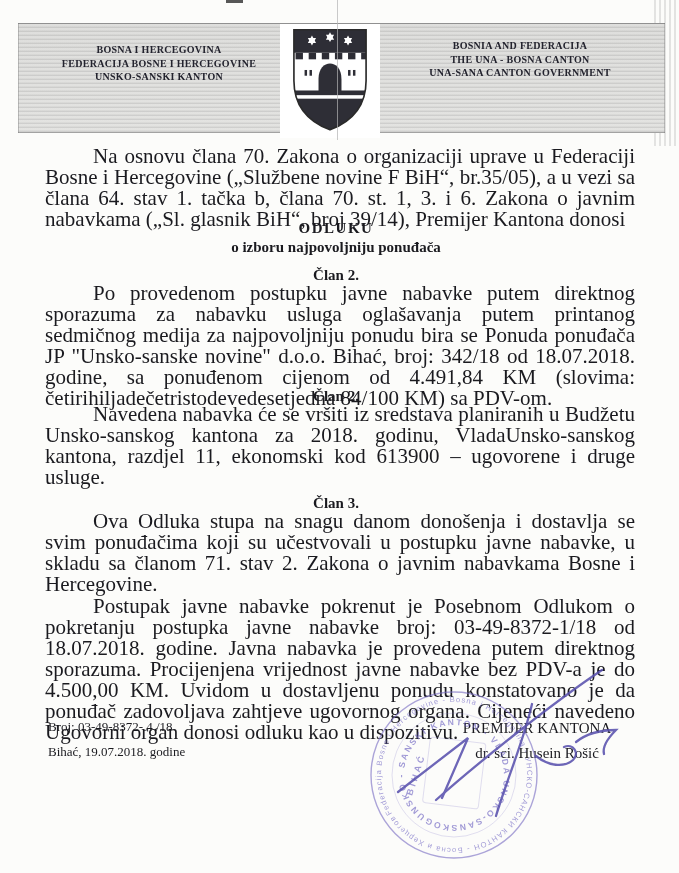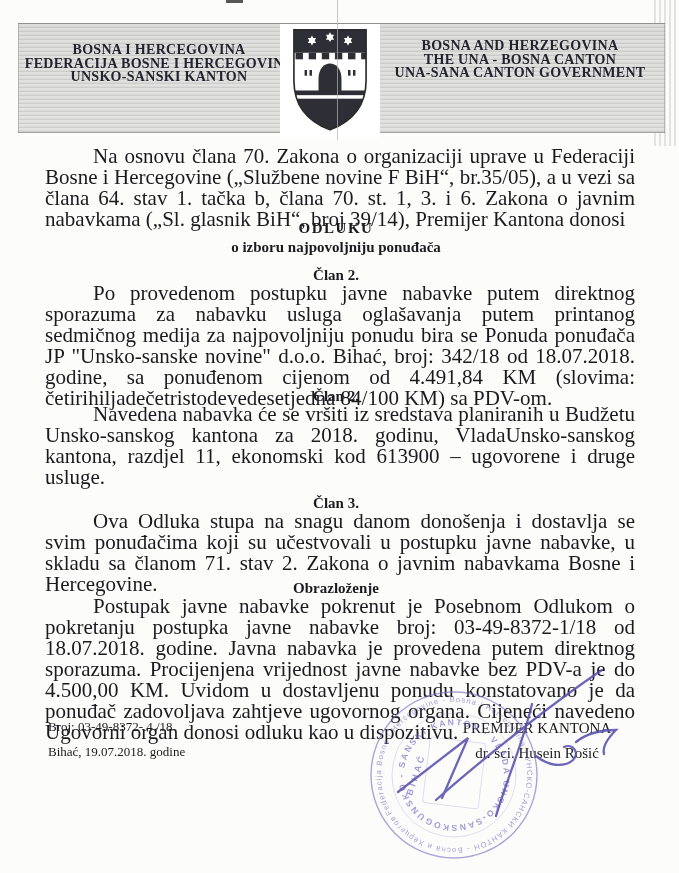--- a/index.html
+++ b/index.html
@@ -16,21 +16,21 @@
       repeating-linear-gradient(180deg,
         rgba(150,150,150,.28) 0 1px,
         rgba(222,222,220,.25) 1px 3px,
         rgba(195,195,193,.30) 3px 4px),
       linear-gradient(#dededc,#e5e5e3);
     box-shadow: inset 0 1px 0 rgba(120,120,120,.7), inset 0 -1px 0 rgba(120,120,120,.6),
                 inset 1px 0 0 rgba(140,140,140,.5), inset -1px 0 0 rgba(140,140,140,.5);
   }
   .hdr-col{
     position:absolute;top:20px;text-align:center;
-    font-weight:bold;font-size:14px;line-height:13.5px;
+    font-weight:bold;font-size:10px;line-height:13.5px;
     letter-spacing:.3px;color:#23232e;
   }
   .hdr-left{left:4px;width:274px;}
   .hdr-right{right:2px;width:286px;top:16px;}
   .coa-box{
     position:absolute;left:262px;top:1px;width:100px;height:114px;
     background:#fff;display:flex;align-items:flex-start;justify-content:center;
   }
   
   .mark-top{position:absolute;left:226px;top:0;width:17px;height:3px;background:#3a3a3a;opacity:.85;}
@@ -64,21 +64,21 @@
   <div class="mark-top"></div>
   <div class="right-smudge"></div>
 
   <div class="header-band">
     <div class="hdr-col hdr-left">
       <div>BOSNA I HERCEGOVINA</div>
       <div>FEDERACIJA BOSNE I  HERCEGOVINE</div>
       <div>UNSKO-SANSKI KANTON</div>
     </div>
     <div class="hdr-col hdr-right">
-      <div>BOSNA  AND  HERZEGOVINA</div>
+      <div>BOSNIA  AND  FEDERACIJA</div>
       <div>THE UNA - BOSNA CANTON</div>
       <div>UNA-SANA CANTON GOVERNMENT</div>
     </div>
     <div class="coa-box">
 
       <svg width="82" height="110" viewBox="0 0 100 132">
         <defs>
           <clipPath id="shieldClip">
             <path d="M6,6 H94 V68 C94 100 76 118 50 128 C24 118 6 100 6 68 Z"></path>
           </clipPath>
@@ -134,21 +134,20 @@
 
   <div class="hd" style="top:267px;">Član 2.</div>
   <p class="par indent" style="top:283px;">Po provedenom postupku javne nabavke putem direktnog sporazuma za nabavku usluga oglašavanja putem printanog sedmičnog medija za najpovoljniju ponudu bira se Ponuda ponuđača  JP "Unsko-sanske novine" d.o.o. Bihać, broj: 342/18 od 18.07.2018. godine, sa ponuđenom cijenom od 4.491,84 KM (slovima: četirihiljadečetristodevedesetjedna 84/100 KM) sa PDV-om.</p>
 
   <div class="hd" style="top:388px;">Član 2.</div>
   <p class="par indent" style="top:404px;">Navedena nabavka će se vršiti iz sredstava planiranih u Budžetu Unsko-sanskog kantona za 2018. godinu, VladaUnsko-sanskog kantona,  razdjel 11, ekonomski kod 613900 – ugovorene i druge usluge.</p>
 
   <div class="hd" style="top:495px;">Član 3.</div>
   <p class="par indent" style="top:511px;">Ova Odluka stupa na snagu danom donošenja i dostavlja se svim ponuđačima koji su učestvovali u postupku javne nabavke, u skladu sa članom 71. stav 2. Zakona o javnim nabavkama Bosne i Hercegovine.</p>
 
-  <div class="hd" style="top:580px;">Obrazloženje</div>
   <p class="par indent" style="top:596px;"><span>Postupak javne nabavke pokrenut je Posebnom Odlukom o pokretanju postupka javne nabavke broj: </span><b>03-49-8372-1/18 od 18.07.2018. godine</b><span>. Javna nabavka je provedena putem direktnog sporazuma. Procijenjena vrijednost javne nabavke bez PDV-a je do 4.500,00 KM. Uvidom u dostavljenu ponudu konstatovano je da ponuđač zadovoljava zahtjeve ugovornog organa. Cijeneći navedeno Ugovorni organ donosi odluku kao u dispozitivu.</span></p>
 
   <div class="footer-left">
     <div>Broj: 03-49-8372- 4 /18</div>
     <div>Bihać, 19.07.2018. godine</div>
   </div>
 
   <div class="sig-block">
     <div>PREMIJER KANTONA</div>
     <div>dr. sci. Husein Rošić</div>

